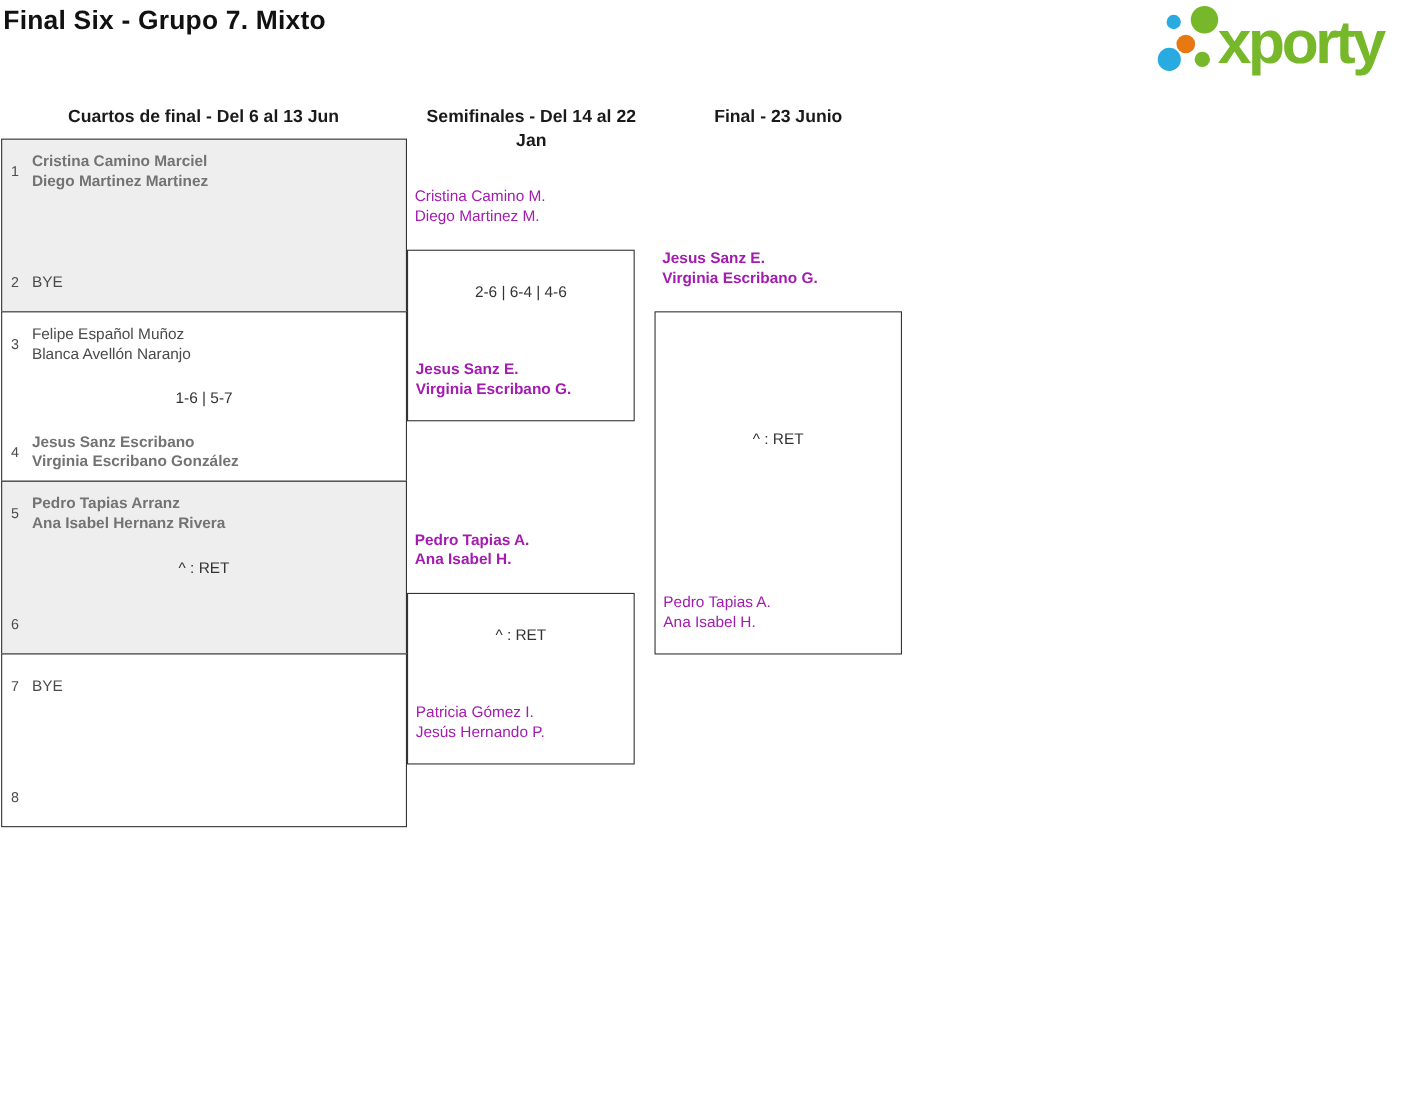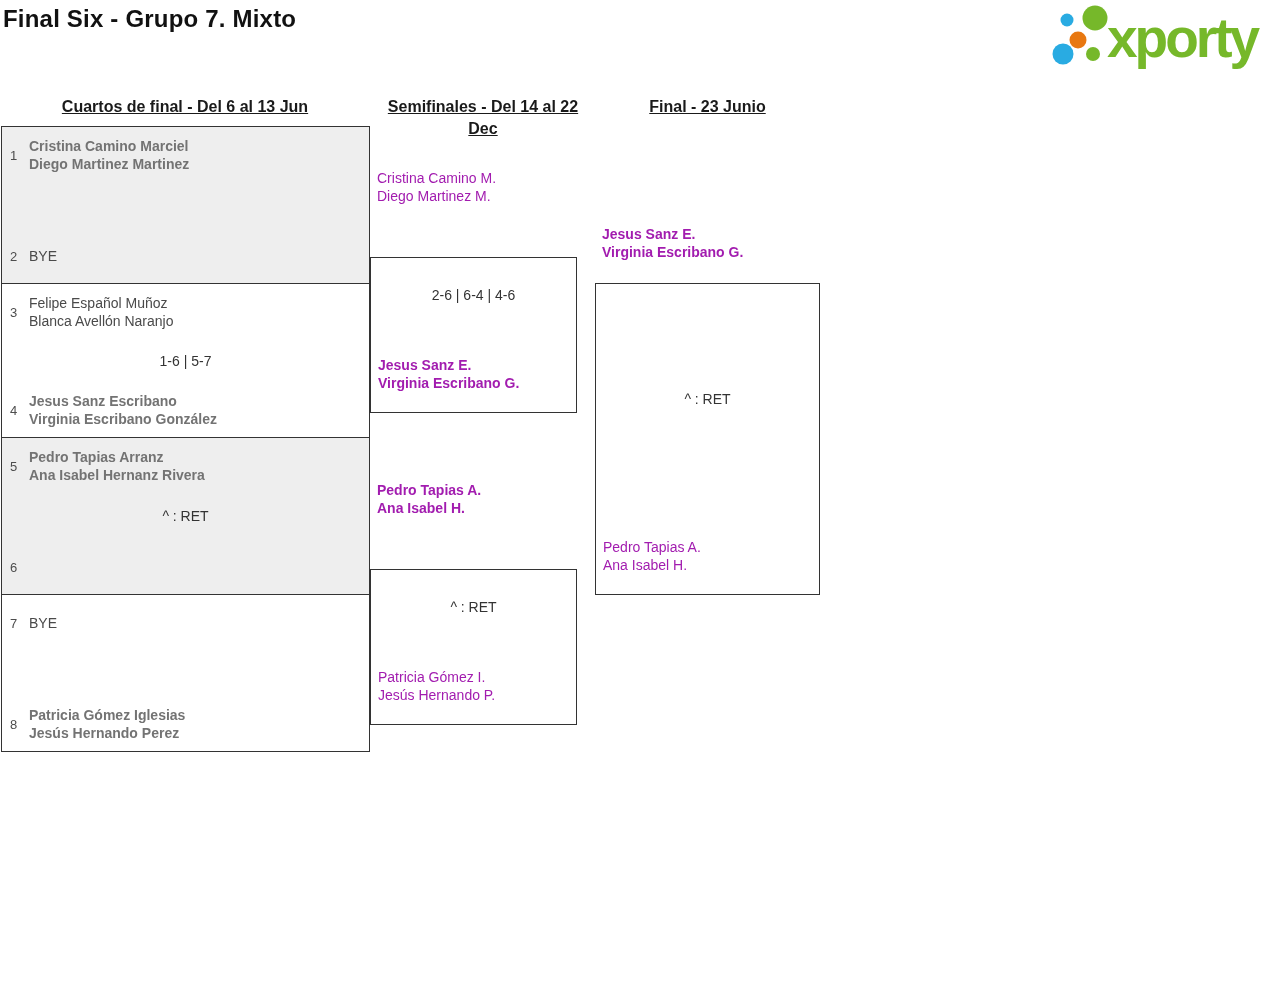--- a/index.html
+++ b/index.html
@@ -3,32 +3,32 @@
 <meta charset="utf-8">
 <style>
   html,body{margin:0;padding:0;background:#fff;}
   body{font-family:"Liberation Sans","DejaVu Sans",sans-serif;-webkit-font-smoothing:antialiased;}
   .page{position:relative;width:1280px;height:1004px;background:#ffffff;overflow:hidden;}
 
   .title{position:absolute;left:3px;top:2px;font-size:24px;font-weight:700;color:#111;line-height:33px;letter-spacing:.2px;}
 
   .logo{position:absolute;left:1049px;top:3px;width:228px;height:72px;}
 
-  .col-header{position:absolute;top:96px;font-size:16px;font-weight:600;color:#1a1a1a;text-align:center;line-height:22px;text-decoration:underline;}
+  .col-header{position:absolute;top:96px;font-size:16px;font-weight:600;color:#1a1a1a;text-align:center;line-height:22px;}
   .ch1{left:0;width:370px;}
   .ch2{left:378px;width:210px;}
   .ch3{left:595px;width:225px;}
 
   .box{position:absolute;box-sizing:border-box;border:1px solid #333;background:#fff;}
   .q{left:1px;width:369px;}
   .q1{top:126px;height:158px;background:#eeeeee;}
   .q2{top:283px;height:155px;}
   .q3{top:437px;height:158px;background:#eeeeee;}
   .q4{top:594px;height:158px;}
-  .sf{left:370px;width:207px;height:156px;margin-top:30px;}
+  .sf{left:370px;width:207px;height:156px;}
   .sf1{top:227px;}
   .sf2{top:539px;}
   .fbox{left:595px;top:283px;width:225px;height:312px;}
 
   .slot{position:absolute;left:0;right:0;height:36px;display:flex;align-items:center;}
   .slot-top{top:10px;}
   .slot-bot{bottom:9px;}
   .seed{position:absolute;left:8px;font-size:13px;color:#4d4d4d;}
   .team{margin-left:27px;font-size:14px;line-height:18px;color:#4a4a4a;}
   .team div:empty{display:none;}
@@ -61,21 +61,21 @@
       <circle cx="18" cy="17" r="6.5" fill="#29abe2"></circle>
       <circle cx="46" cy="15" r="12.5" fill="#76b82a"></circle>
       <circle cx="29" cy="37" r="8.5" fill="#e87811"></circle>
       <circle cx="14" cy="51" r="10.5" fill="#29abe2"></circle>
       <circle cx="44" cy="51" r="7" fill="#76b82a"></circle>
     </g>
     <text x="58" y="54" font-family="Liberation Sans, DejaVu Sans, sans-serif" font-size="55" font-weight="bold" letter-spacing="-3" fill="#76b82a">xporty</text>
   </svg>
 
   <div class="col-header ch1">Cuartos de final - Del 6 al 13 Jun</div>
-  <div class="col-header ch2">Semifinales - Del 14 al 22 Dec</div>
+  <div class="col-header ch2">Semifinales - Del 14 al 22 Jan</div>
   <div class="col-header ch3">Final - 23 Junio</div>
 
   <div class="box q q1">
     <div class="slot slot-top">
       <span class="seed">1</span>
       <div class="team winner">
         <div>Cristina Camino Marciel</div>
         <div>Diego Martinez Martinez</div>
       </div>
     </div>
@@ -125,24 +125,20 @@
     <div class="slot slot-top">
       <span class="seed">7</span>
       <div class="team">
         <div>BYE</div>
 
       </div>
     </div>
     <div class="q-score"></div>
     <div class="slot slot-bot">
       <span class="seed">8</span>
-      <div class="team winner">
-        <div>Patricia Gómez Iglesias</div>
-        <div>Jesús Hernando Perez</div>
-      </div>
     </div>
   </div>
 
   <div class="pair-label lbl-sf1">
     <div>Cristina Camino M.</div>
     <div>Diego Martinez M.</div>
   </div>
   <div class="box sf sf1">
     <div class="box-score">2-6 | 6-4 | 4-6</div>
     <div class="pair-label inner winner">

